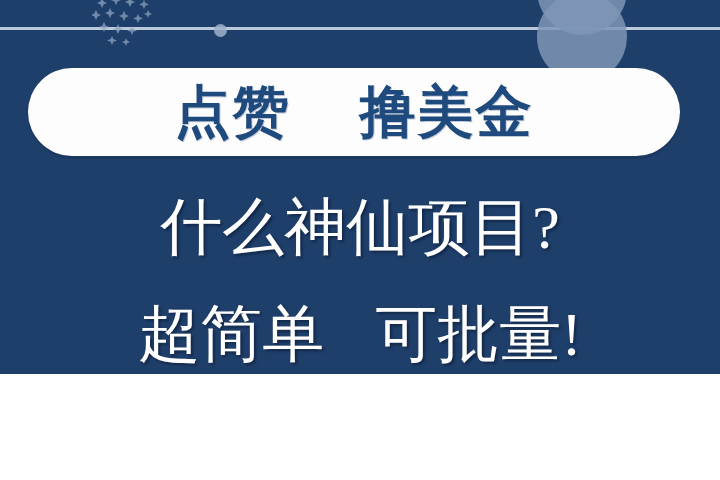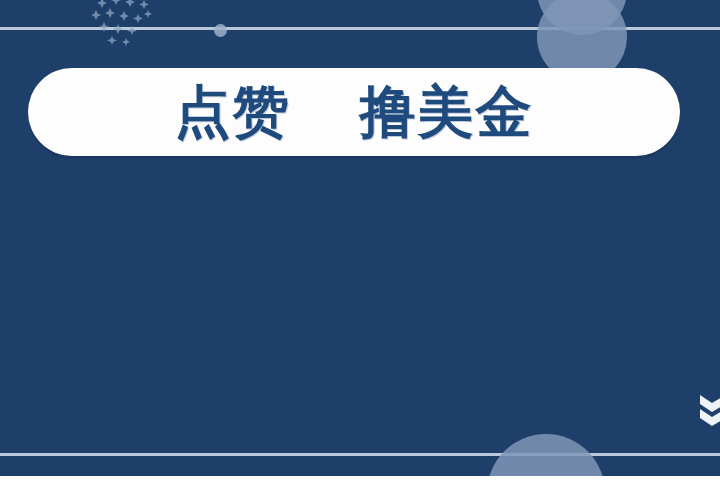--- a/index.html
+++ b/index.html
@@ -10,21 +10,21 @@
   body {
     width: 720px;
     height: 480px;
     overflow: hidden;
     font-family: "Liberation Sans", sans-serif;
   }
 
   #banner {
     position: relative;
     width: 720px;
-    height: 476px;
+    height: 374px;
     background: #1f3f6b;
     overflow: hidden;
   }
 
   
   .deco {
     position: absolute;
     pointer-events: none;
   }
 
@@ -193,14 +193,22 @@
   </svg>
 
   <div class="pill">
     <div class="pill-text">
       <span>点赞</span>
       <span class="pill-gap"></span>
       <span>撸美金</span>
     </div>
   </div>
 
+  <div class="lines">
+    <div class="line first">什么神仙项目?</div>
+    <div class="line">
+      <span>超简单</span>
+      <span class="word-gap"></span>
+      <span>可批量!</span>
+    </div>
+  </div>
 
 </div>
 
 </body></html>

